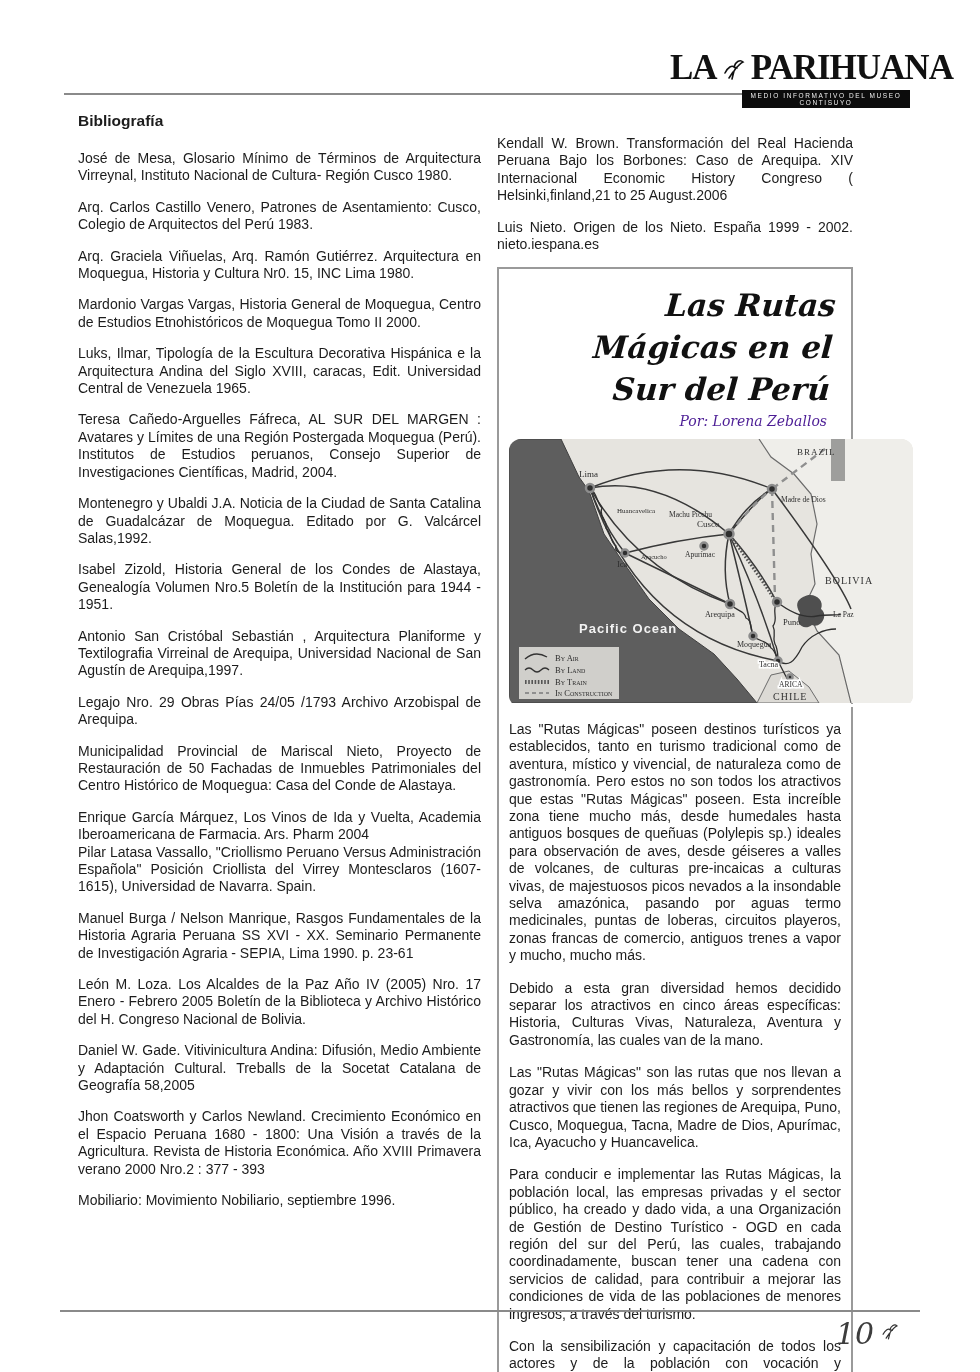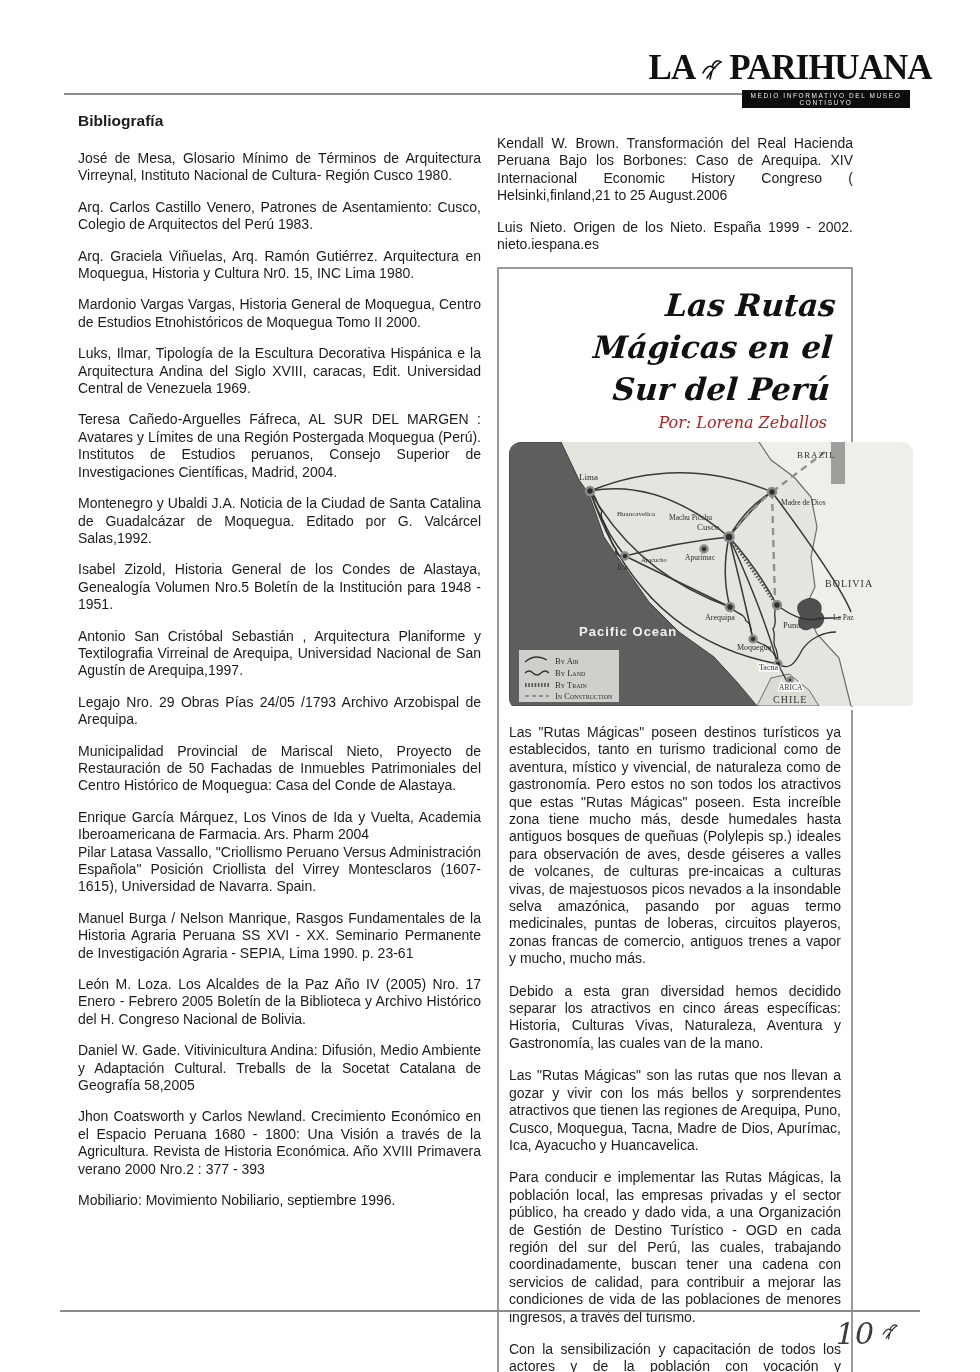--- a/index.html
+++ b/index.html
@@ -5,21 +5,21 @@
   html,body{margin:0;padding:0;background:#e9e9e9;}
   .page{
     position:relative;width:980px;height:1372px;margin:0 auto;
     background:#ffffff;color:#1c1c1c;
     font-family:"Liberation Sans", sans-serif;
     overflow:hidden;
   }
   
   .head-rule{position:absolute;left:64px;top:93px;width:846px;height:2px;background:#8a8a8a;}
   .masthead{position:absolute;top:48px;right:70px;width:240px;text-align:right;}
-  .logo-line{display:flex;align-items:baseline;justify-content:center;gap:4px;
+  .logo-line{display:flex;align-items:baseline;justify-content:flex-start;gap:4px;
     font-family:"Liberation Serif", serif;font-weight:bold;font-size:35px;letter-spacing:-1px;color:#111;}
   .logo-bird{position:relative;top:4px;}
   .tagline-bar{margin-top:2px;background:#0c0c0c;color:#efefef;font-size:6.5px;
     letter-spacing:1.6px;text-align:center;padding:2px 0 2px 0;width:168px;margin-left:auto;
     text-transform:uppercase;font-family:"Liberation Sans", sans-serif;}
   
   .col-left{position:absolute;left:78px;top:112px;width:403px;}
   .col-right{position:absolute;left:497px;top:135px;width:356px;}
   .bib-heading{font-size:15.5px;font-weight:bold;text-align:left;width:330px;margin:0 0 20px 0;}
   .col-left p,.col-right p{
@@ -29,22 +29,22 @@
   
   .article-box{
     border:2px solid #9a9a9a;margin-top:10px;padding:12px 10px 10px 10px;background:#fff;
   }
   .article-title{
     font-family:"DejaVu Serif", serif;font-style:italic;font-weight:600;
     font-size:31px;line-height:1.35;text-align:right;color:#111;
     padding:4px 8px 0 0;letter-spacing:0px;transform:skewX(-4deg);
   }
   .article-byline{
-    font-family:"DejaVu Serif", serif;font-style:italic;font-size:16px;
-    text-align:right;padding:2px 14px 10px 0;color:#b91c1c;
+    font-family:"DejaVu Serif", serif;font-style:italic;font-size:14px;
+    text-align:right;padding:2px 14px 10px 0;color:#4c1d95;
   }
   .map-wrap{width:404px;margin:0 auto 14px auto;border-radius:12px;overflow:hidden;
     box-shadow:0 0 0 3px #ffffff inset;}
   .article-box p{margin:0 0 15px 0;}
   .article-box p:last-child{margin-bottom:0;}
   
   .foot-rule{position:absolute;left:60px;top:1310px;width:860px;height:2px;background:#8a8a8a;}
   .foot-page{position:absolute;top:1316px;right:80px;display:flex;align-items:center;gap:6px;}
   .page-num{font-family:"DejaVu Serif", serif;font-style:italic;font-size:30px;color:#3d3d3d;}
   
@@ -71,24 +71,24 @@
     </div>
     <div class="tagline-bar">Medio informativo del Museo Contisuyo</div>
   </div>
 
   <div class="col-left">
     <h2 class="bib-heading">Bibliografía</h2>
     <p>José de Mesa, Glosario Mínimo de Términos de Arquitectura Virreynal,  Instituto Nacional de Cultura- Región Cusco 1980.</p>
     <p>Arq. Carlos Castillo Venero, Patrones de Asentamiento: Cusco, Colegio de Arquitectos del Perú 1983.</p>
     <p>Arq. Graciela Viñuelas, Arq. Ramón Gutiérrez. Arquitectura en Moquegua, Historia y Cultura Nr0. 15, INC Lima 1980.</p>
     <p>Mardonio Vargas Vargas, Historia General de Moquegua, Centro de Estudios Etnohistóricos de Moquegua Tomo II 2000.</p>
-    <p>Luks, Ilmar,  Tipología de la Escultura Decorativa Hispánica e la Arquitectura Andina del Siglo XVIII, caracas, Edit. Universidad Central de Venezuela 1969.</p>
+    <p>Luks, Ilmar,  Tipología de la Escultura Decorativa Hispánica e la Arquitectura Andina del Siglo XVIII, caracas, Edit. Universidad Central de Venezuela 1965.</p>
     <p>Teresa Cañedo-Arguelles Fáfreca, AL SUR DEL MARGEN : Avatares y Límites de una Región Postergada Moquegua (Perú). Institutos de Estudios peruanos, Consejo Superior de Investigaciones Científicas, Madrid, 2004.</p>
     <p>Montenegro y Ubaldi J.A. Noticia de la Ciudad de Santa Catalina de Guadalcázar de Moquegua. Editado por G. Valcárcel Salas,1992.</p>
-    <p>Isabel Zizold,  Historia General de los Condes de Alastaya, Genealogía Volumen Nro.5 Boletín de la Institución para 1948 - 1951.</p>
+    <p>Isabel Zizold,  Historia General de los Condes de Alastaya, Genealogía Volumen Nro.5 Boletín de la Institución para 1944 - 1951.</p>
     <p>Antonio San Cristóbal Sebastián , Arquitectura Planiforme y Textilografia Virreinal  de Arequipa, Universidad Nacional de San Agustín de Arequipa,1997.</p>
     <p>Legajo Nro. 29 Obras Pías  24/05 /1793 Archivo Arzobispal de Arequipa.</p>
     <p>Municipalidad Provincial de Mariscal Nieto, Proyecto de Restauración de 50 Fachadas de Inmuebles Patrimoniales del Centro Histórico de Moquegua: Casa del Conde de Alastaya.</p>
     <p class="tight">Enrique García Márquez, Los Vinos de Ida y Vuelta, Academia Iberoamericana de Farmacia. Ars. Pharm 2004</p>
     <p>Pilar Latasa Vassallo, "Criollismo Peruano Versus Administración Española" Posición Criollista del Virrey Montesclaros (1607-1615), Universidad de Navarra. Spain.</p>
     <p>Manuel Burga / Nelson Manrique, Rasgos Fundamentales de la Historia Agraria Peruana SS XVI - XX. Seminario Permanente de Investigación Agraria - SEPIA, Lima 1990. p. 23-61</p>
     <p>León M. Loza. Los Alcaldes de la Paz Año IV (2005) Nro. 17 Enero - Febrero 2005 Boletín de la Biblioteca y Archivo Histórico del H. Congreso Nacional de Bolivia.</p>
     <p>Daniel W. Gade. Vitivinicultura Andina: Difusión, Medio Ambiente y Adaptación Cultural. Treballs de la Socetat Catalana de Geografía 58,2005</p>
     <p>Jhon Coatsworth y Carlos Newland. Crecimiento Económico en el Espacio Peruana 1680 - 1800: Una Visión a través de la Agricultura. Revista de Historia Económica. Año XVIII Primavera verano 2000  Nro.2 : 377 - 393</p>
     <p>Mobiliario: Movimiento Nobiliario, septiembre 1996.</p>

